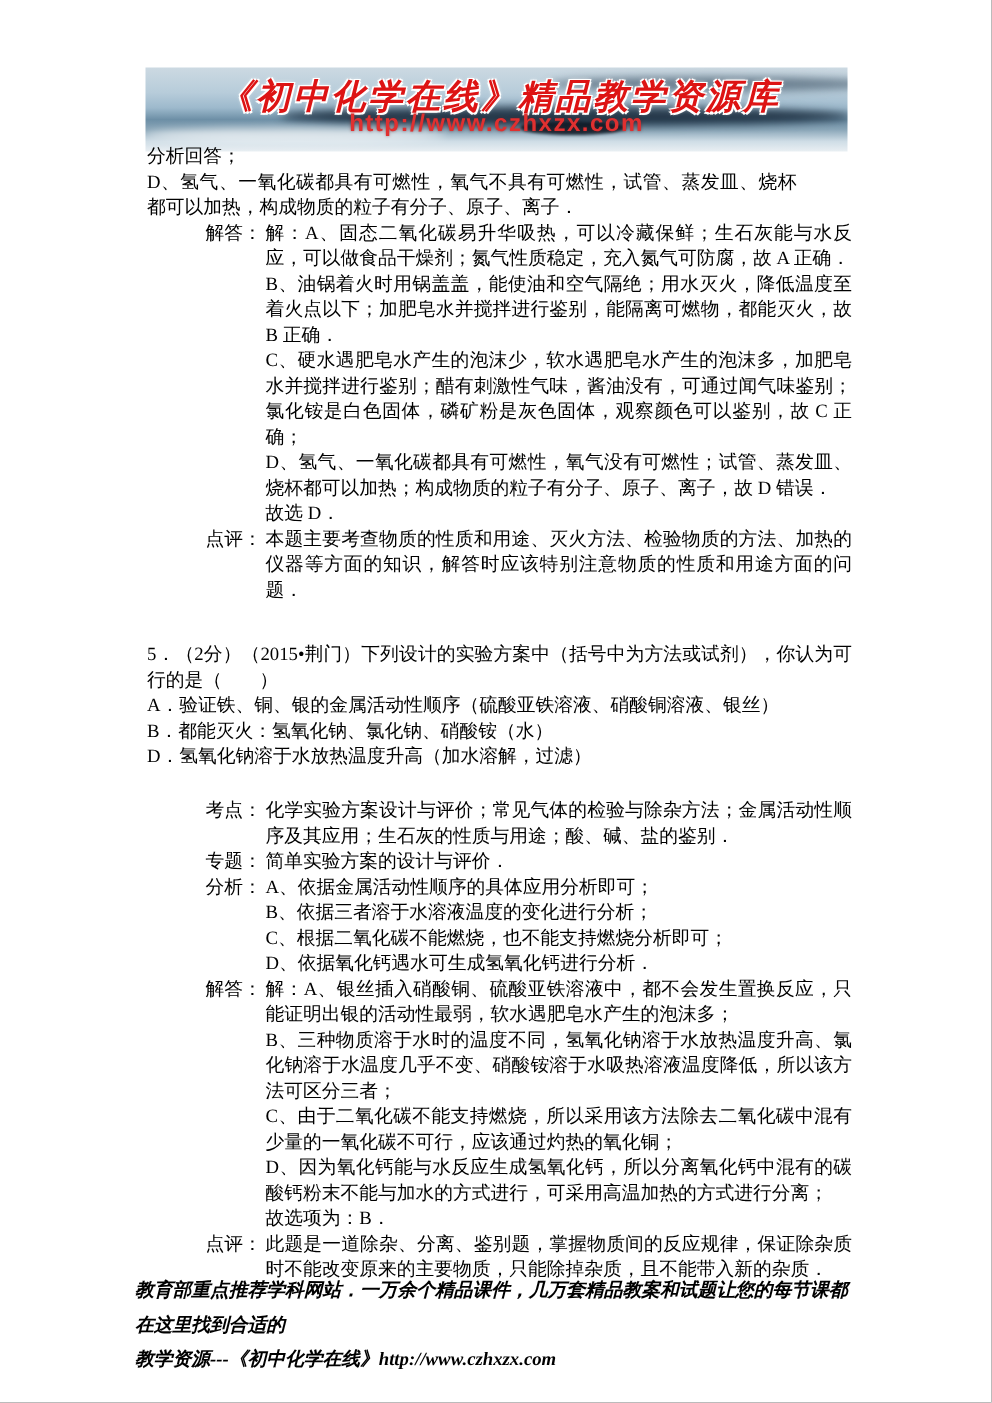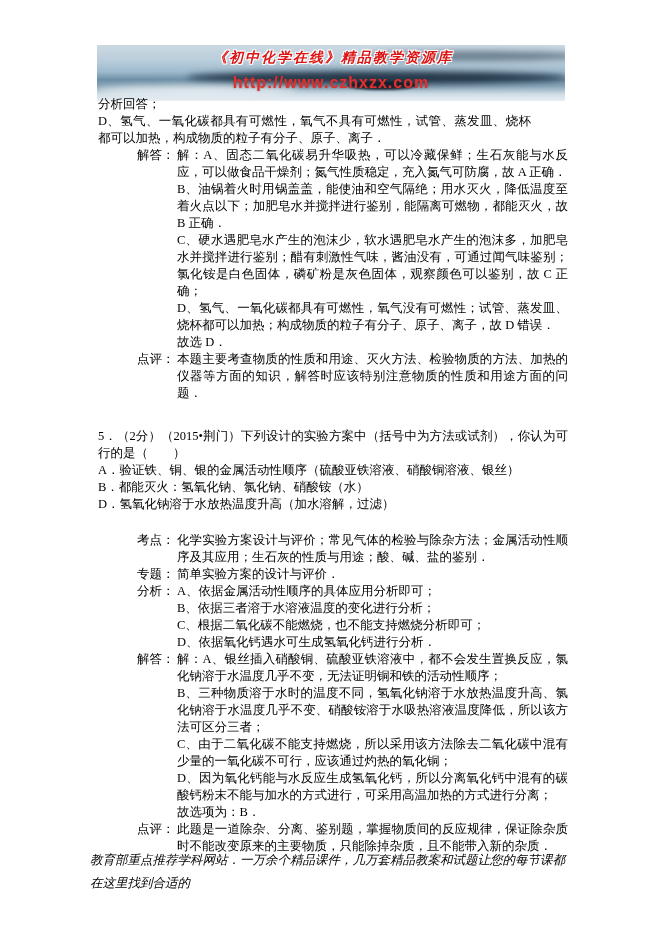--- a/index.html
+++ b/index.html
@@ -33,21 +33,21 @@
     position:absolute; top:36px; left:250px; width:70px; height:9px;
     background:rgba(8,20,32,0.85); border-radius:40% 40% 50% 50%; filter:blur(1px);
   }
   .banner .mist {
     position:absolute; top:40px; left:0; width:200px; height:10px;
     background:rgba(255,255,255,0.6); border-radius:50%; filter:blur(3px);
   }
   .banner-title {
     position:absolute; top:4px; left:0; right:-4px;
     text-align:center;
-    font-size:14px; font-weight:bold; font-style:italic;
+    font-size:23px; font-weight:bold; font-style:italic;
     letter-spacing:2px;
     color:#dd1414;
     text-shadow:-1px -1px 0 #fff, 1px -1px 0 #fff, -1px 1px 0 #fff, 1px 1px 0 #fff, 0 0 3px #fff;
     white-space:nowrap;
   }
   .banner-url {
     position:absolute; top:29px; left:0; right:0;
     text-align:center;
     font-family:"Liberation Sans", sans-serif;
     font-size:16px; font-weight:bold;
@@ -68,21 +68,21 @@
   .labeled .lbl { position:absolute; left:0; top:0; white-space:nowrap; }
   .q5 { margin-top:26px; }
   .stem { width:470px; }
   .option { margin-top:4px; margin-left:5px; }
   .option:first-of-type { margin-top:6px; }
   .analysis { margin-top:19px; }
   
   .footer {
     position:absolute; left:90px; top:849px; width:484px;
     font-size:12.5px; line-height:23px;
-    font-weight:normal; font-style:italic;
+    font-weight:bold; font-style:italic;
     color:#000;
   }
   .footer p { margin:0; }
 </style>
 </head>
 <body>
 
 <div class="page">
 
   <div class="banner">
@@ -146,35 +146,36 @@
           <p>A、依据金属活动性顺序的具体应用分析即可；</p>
           <p>B、依据三者溶于水溶液温度的变化进行分析；</p>
           <p>C、根据二氧化碳不能燃烧，也不能支持燃烧分析即可；</p>
           <p>D、依据氧化钙遇水可生成氢氧化钙进行分析．</p>
         </div>
       </div>
 
       <div class="labeled">
         <span class="lbl">解答：</span>
         <div>
-          <p>解：A、银丝插入硝酸铜、硫酸亚铁溶液中，都不会发生置换反应，氯化钠溶于水温度几乎不变，无法证明铜和铁的活动性顺序；</p>
+          <p>解：A、银丝插入硝酸铜、硫酸亚铁溶液中，都不会发生置换反应，只能证明出银的活动性最弱，软水遇肥皂水产生的泡沫多；</p>
           <p>B、三种物质溶于水时的温度不同，氢氧化钠溶于水放热温度升高、氯化钠溶于水温度几乎不变、硝酸铵溶于水吸热溶液温度降低，所以该方法可区分三者；</p>
           <p>C、由于二氧化碳不能支持燃烧，所以采用该方法除去二氧化碳中混有少量的一氧化碳不可行，应该通过灼热的氧化铜；</p>
           <p>D、因为氧化钙能与水反应生成氢氧化钙，所以分离氧化钙中混有的碳酸钙粉末不能与加水的方式进行，可采用高温加热的方式进行分离；</p>
           <p>故选项为：B．</p>
         </div>
       </div>
 
       <div class="labeled">
         <span class="lbl">点评：</span>
         <div>
           <p>此题是一道除杂、分离、鉴别题，掌握物质间的反应规律，保证除杂质时不能改变原来的主要物质，只能除掉杂质，且不能带入新的杂质．</p>
         </div>
       </div>
 
     </div>
   </div>
 
   <div class="footer">
     <p>教育部重点推荐学科网站．一万余个精品课件，几万套精品教案和试题让您的每节课都在这里找到合适的</p>
+    <p>教学资源---《初中化学在线》http://www.czhxzx.com</p>
   </div>
 
 </div>
 
 </body></html>

